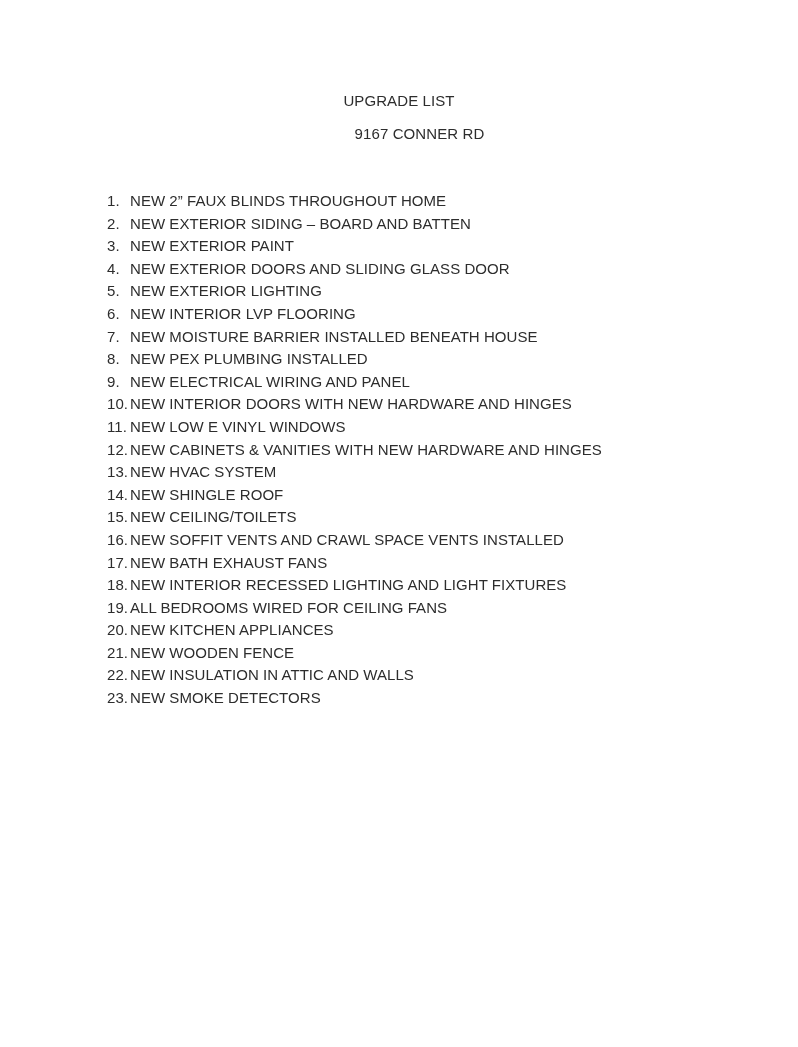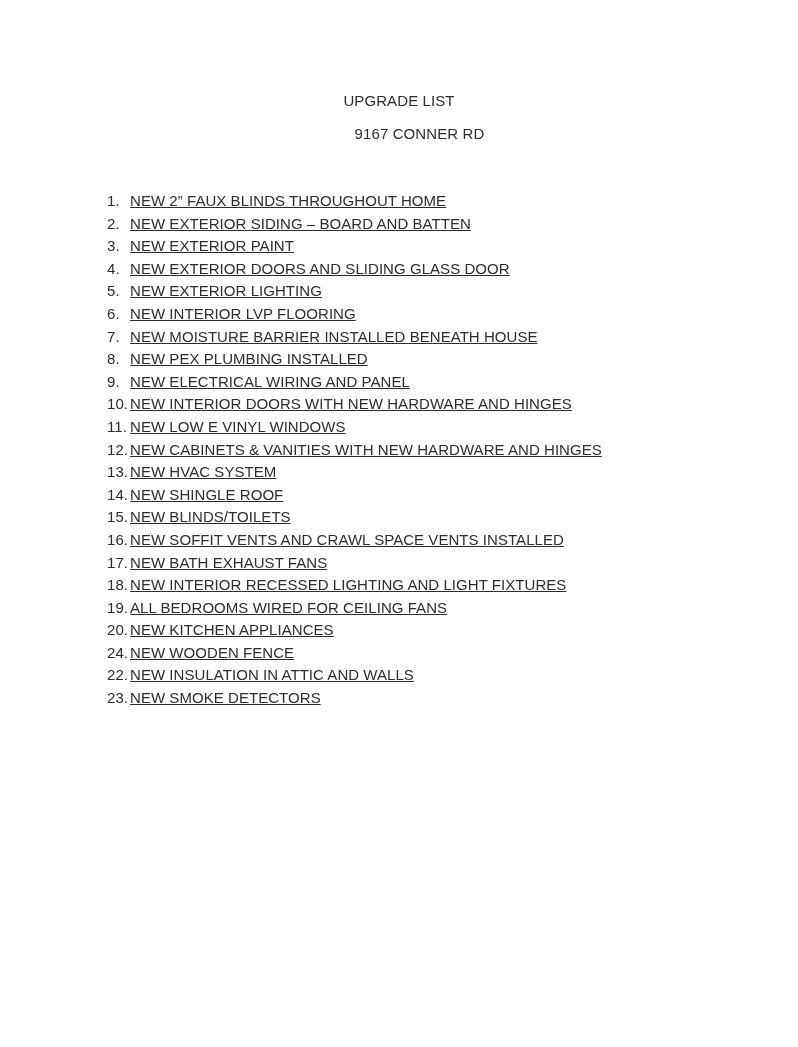--- a/index.html
+++ b/index.html
@@ -46,21 +46,20 @@
     line-height: 22.6px;
     white-space: nowrap;
     letter-spacing: 0.05px;
   }
   ul.upgrade-list .num {
     flex: 0 0 23px;
     width: 23px;
   }
   ul.upgrade-list .txt {
     flex: 1 1 auto;
-    text-decoration: underline;
   }
 </style>
 </head>
 <body>
 
 <div class="page">
 
   <div class="title-block">
     <div class="doc-title">UPGRADE LIST</div>
     <div class="doc-subtitle">9167 CONNER RD</div>
@@ -118,21 +117,21 @@
     <li>
         <span class="num">13.</span>
         <span class="txt">NEW HVAC SYSTEM</span>
       </li>
     <li>
         <span class="num">14.</span>
         <span class="txt">NEW SHINGLE ROOF</span>
       </li>
     <li>
         <span class="num">15.</span>
-        <span class="txt">NEW BLINDS/TOILETS</span>
+        <span class="txt">NEW CEILING/TOILETS</span>
       </li>
     <li>
         <span class="num">16.</span>
         <span class="txt">NEW SOFFIT VENTS AND CRAWL SPACE VENTS INSTALLED</span>
       </li>
     <li>
         <span class="num">17.</span>
         <span class="txt">NEW BATH EXHAUST FANS</span>
       </li>
     <li>
@@ -141,21 +140,21 @@
       </li>
     <li>
         <span class="num">19.</span>
         <span class="txt">ALL BEDROOMS WIRED FOR CEILING FANS</span>
       </li>
     <li>
         <span class="num">20.</span>
         <span class="txt">NEW KITCHEN APPLIANCES</span>
       </li>
     <li>
-        <span class="num">24.</span>
+        <span class="num">21.</span>
         <span class="txt">NEW WOODEN FENCE</span>
       </li>
     <li>
         <span class="num">22.</span>
         <span class="txt">NEW INSULATION IN ATTIC AND WALLS</span>
       </li>
     <li>
         <span class="num">23.</span>
         <span class="txt">NEW SMOKE DETECTORS</span>
       </li>

